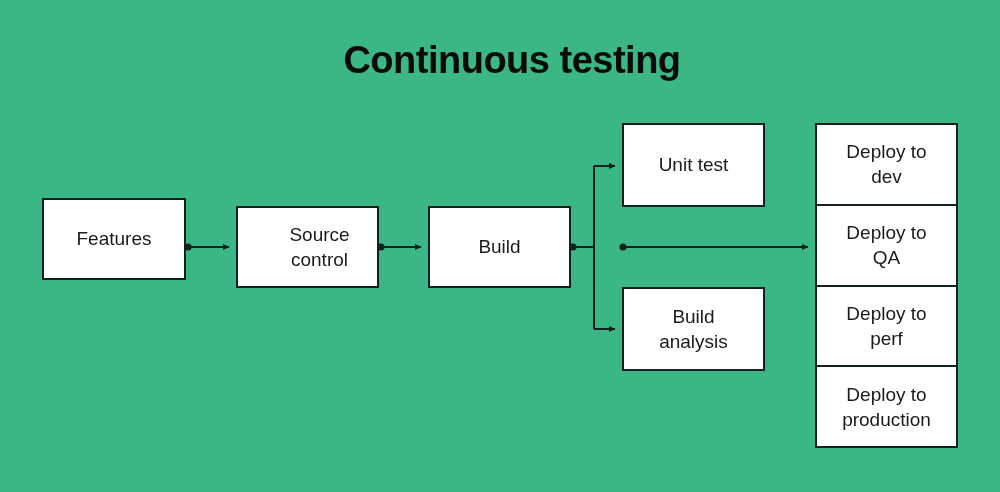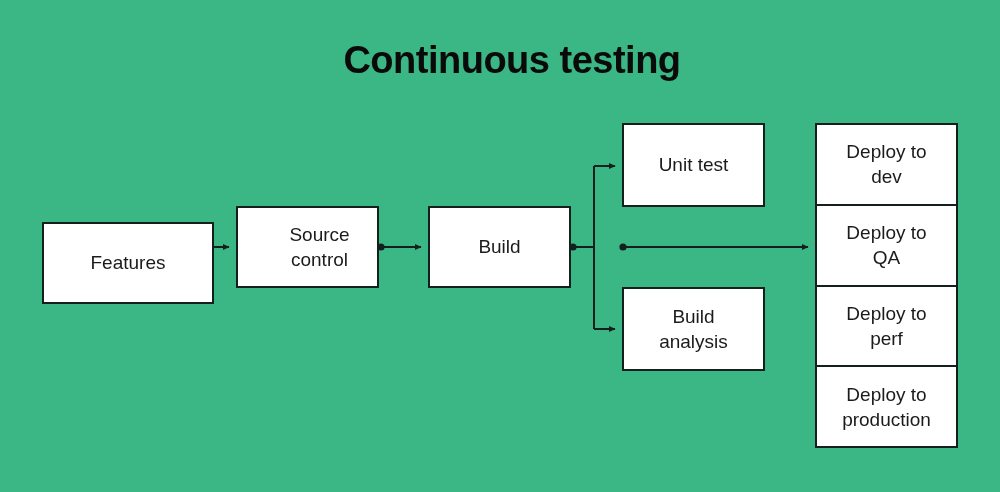--- a/index.html
+++ b/index.html
@@ -114,21 +114,21 @@
     </g>
 
     <g fill="#14201d">
       <circle cx="188" cy="247" r="3.6"></circle>
       <circle cx="381" cy="247" r="3.6"></circle>
       <circle cx="573" cy="247" r="3.6"></circle>
       <circle cx="623" cy="247" r="3.6"></circle>
     </g>
   </svg>
 
-  <div class="node" style="left:42px; top:222px; width:172px; height:82px;">Features</div>
+  <div class="node" style="left:42px; top:198px; width:144px; height:82px;">Features</div>
 
   <div class="node" style="left:236px; top:206px; width:143px; height:82px;padding-left:24px;">Source
 control</div>
 
   <div class="node" style="left:428px; top:206px; width:143px; height:82px;text-align:right;">Build</div>
 
   <div class="node" style="left:622px; top:123px; width:143px; height:84px;">Unit test</div>
 
   <div class="node" style="left:622px; top:287px; width:143px; height:84px;">Build
 analysis</div>

